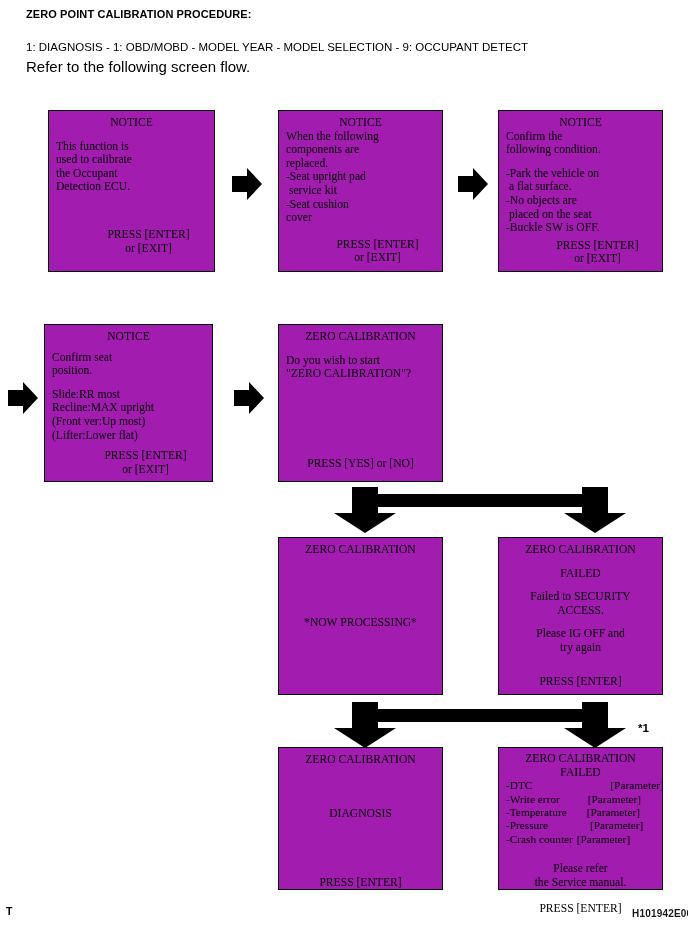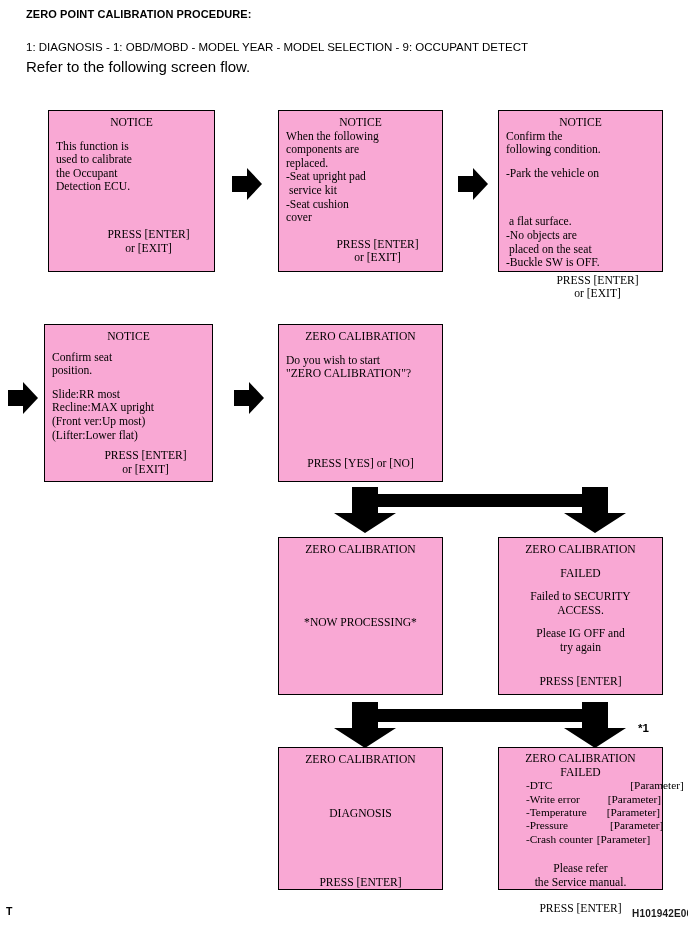--- a/index.html
+++ b/index.html
@@ -25,21 +25,21 @@
   }
   #refer-line{
     left:26px;top:58px;
     font-family:"Liberation Sans", sans-serif;
     font-size:15px;white-space:nowrap;
   }
 
   
   .screen{
     border:1.4px solid #000;
-    background:#f9a8d4;
+    background:#a21caf;
     box-sizing:border-box;
     font-size:11.6px;
     line-height:13.6px;
   }
   .screen .hdr{text-align:center;display:block;}
   .screen .ctr{text-align:center;display:block;}
   .screen .lft{text-align:left;display:block;}
   .pad{padding:5px 7px 0 7px;}
   .gap4{height:4px;}
   .gap7{height:7px;}
@@ -50,21 +50,21 @@
   .gap34{height:34px;}
   .gap40{height:40px;}
   .gap46{height:46px;}
   .gap56{height:56px;}
 
   
   .press-blk{display:block;text-align:center;padding-left:34px;}
 
   
   .prow{display:block;white-space:nowrap;font-size:11.3px;line-height:13.4px;}
-  .prow .pl{display:inline-block;margin-left:20px;}
+  .prow .pl{display:inline-block;}
   .prow .pv{display:inline-block;}
 
   
   .arrow-r{
     width:30px;height:36px;
   }
   .arrow-r svg{display:block;}
 
   
   .fork svg{display:block;}
@@ -136,21 +136,21 @@
   </svg>
 </div>
 
 <div class="abs screen" style="left:498px;top:110px;width:165px;height:162px;">
   <div class="pad">
     <span class="hdr">NOTICE</span>
     <span class="lft">Confirm the</span>
     <span class="lft">following condition.</span>
     <div class="gap10"></div>
     <span class="lft">-Park the vehicle on</span>
-    <span class="lft" style="white-space:pre;margin-top:35px;"> a flat surface.</span>
+    <span class="lft" style="white-space:pre;"> a flat surface.</span>
     <span class="lft">-No objects are</span>
     <span class="lft" style="white-space:pre;"> placed on the seat</span>
     <span class="lft">-Buckle SW is OFF.</span>
     <div class="gap4"></div>
     <span class="press-blk">PRESS [ENTER]</span>
     <span class="press-blk l2">or [EXIT]</span>
   </div>
 </div>
 
 <div class="abs arrow-r" style="left:8px;top:380px;">

